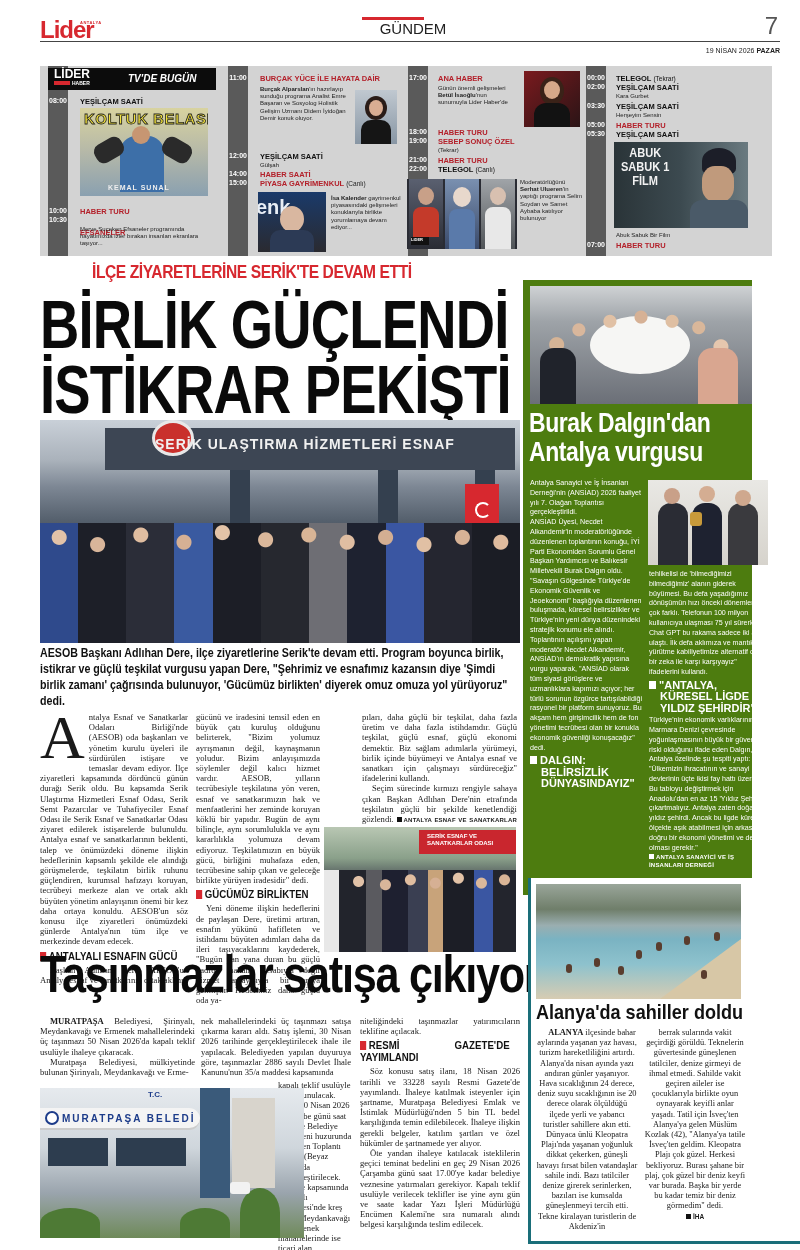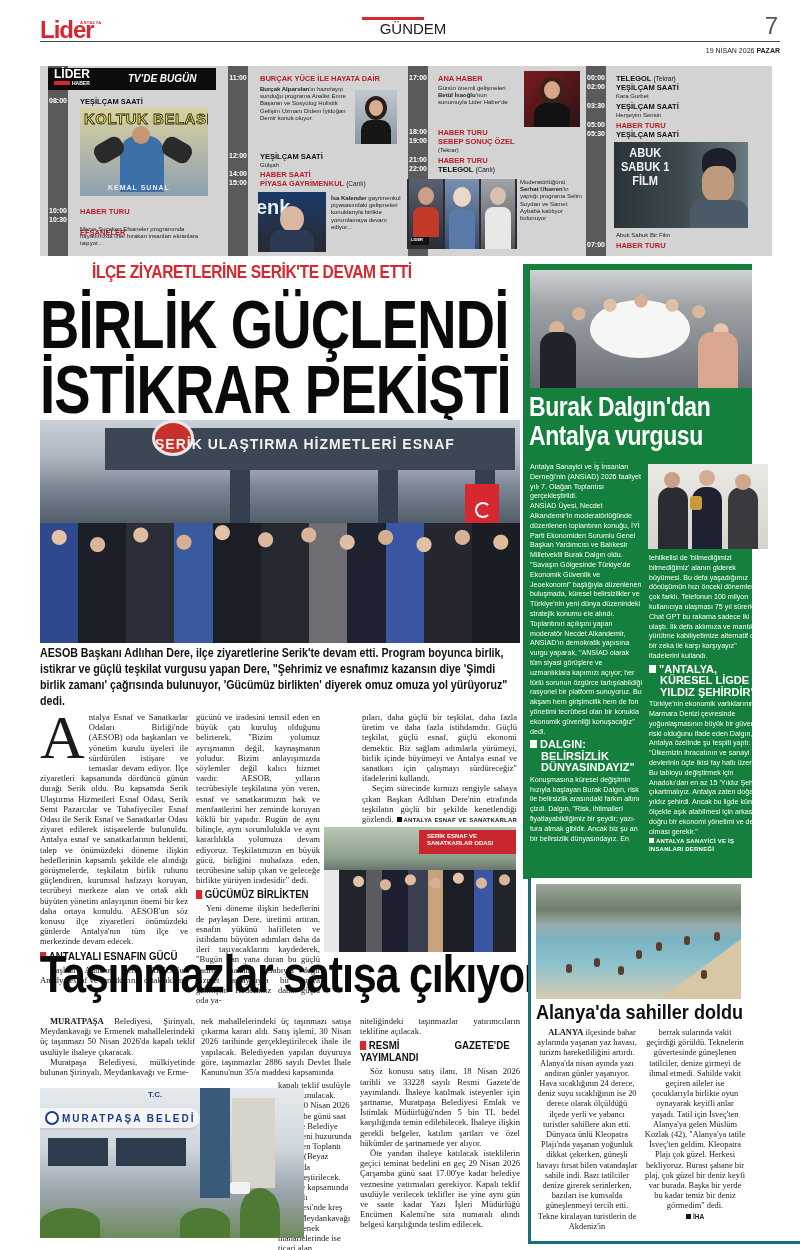--- a/index.html
+++ b/index.html
@@ -87,21 +87,21 @@
   
   .tas-headline { position: absolute; left: 40px; top: 948px; font-family: "Liberation Sans", sans-serif; font-weight: 900; font-size: 52px; letter-spacing: -1.5px; color: #0a0a0a; white-space: nowrap; transform: scaleX(0.83); transform-origin: left; line-height: 1; }
   .muratpasa-photo { position: absolute; left: 40px; top: 1088px; width: 264px; height: 150px; overflow: hidden; background: linear-gradient(180deg, #e6eaee 0%, #cfd6dc 40%, #9aa4ad 70%, #6f8a5a 100%); }
   .mp2-banner { position: absolute; left: 0; top: 20px; width: 160px; height: 22px; background: #f4f4f4; border-bottom: 2px solid #ccc; border-radius: 0 12px 12px 0; }
   .mp2-text { position: absolute; left: 22px; top: 5px; font-family: "Liberation Sans", sans-serif; font-weight: 900; font-size: 10px; color: #1d3c8a; letter-spacing: 2px; white-space: nowrap; }
   .mp2-logo { position: absolute; left: 5px; top: 3px; width: 14px; height: 14px; border-radius: 50%; border: 2px solid #1d3c8a; background: #fff; }
   .mp2-win { position: absolute; top: 50px; height: 28px; background: #2d3d4f; }
   .mp2-green { position: absolute; bottom: 0; width: 60px; height: 30px; border-radius: 50% 50% 0 0; background: #4e7a35; }
 
   
-  .teal { position: absolute; left: 523px; top: 264px; width: 229px; height: 615px; background: #15803d; }
+  .teal { position: absolute; left: 523px; top: 280px; width: 229px; height: 615px; background: #4d7c0f; }
   .teal-photo { position: absolute; left: 7px; top: 6px; width: 222px; height: 118px; overflow: hidden; background: linear-gradient(180deg, #cfd2d4 0%, #9ea3a8 30%, #6b6f77 100%); }
   .tp-table { position: absolute; left: 60px; top: 30px; width: 100px; height: 58px; border-radius: 50%; background: #f6f6f4; }
   .tp-people { position: absolute; left: 0; top: 12px; width: 222px; height: 106px; background:
       radial-gradient(circle at 22% 30%, #d9b79c 0 6px, transparent 7px),
       radial-gradient(circle at 36% 22%, #e1c1a5 0 6px, transparent 7px),
       radial-gradient(circle at 50% 18%, #d6b195 0 6px, transparent 7px),
       radial-gradient(circle at 64% 22%, #dfbfa2 0 6px, transparent 7px),
       radial-gradient(circle at 76% 28%, #d9b79a 0 6px, transparent 7px),
       radial-gradient(circle at 86% 46%, #e6c7ae 0 7px, transparent 8px),
       radial-gradient(circle at 12% 44%, #d6b496 0 7px, transparent 8px); }
@@ -331,21 +331,20 @@
     <div class="tp-people"></div>
     <div class="tp-man"></div>
     <div class="tp-woman"></div>
   </div>
   <div class="teal-title"><span>Burak Dalgın'dan</span><br><span>Antalya vurgusu</span></div>
 
   <div class="teal-col" style="left:7px; top:199px; width:112px;">
     <p>Antalya Sanayici ve İş İnsanları Derneği'nin (ANSİAD) 2026 faaliyet yılı 7. Olağan Toplantısı gerçekleştirildi.</p>
     <p>ANSİAD Üyesi, Necdet Alkandemir'in moderatörlüğünde düzenlenen toplantının konuğu, İYİ Parti Ekonomiden Sorumlu Genel Başkan Yardımcısı ve Balıkesir Milletvekili Burak Dalgın oldu. "Savaşın Gölgesinde Türkiye'de Ekonomik Güvenlik ve Jeoekonomi" başlığıyla düzenlenen buluşmada, küresel belirsizlikler ve Türkiye'nin yeni dünya düzenindeki stratejik konumu ele alındı. Toplantının açılışını yapan moderatör Necdet Alkandemir, ANSİAD'ın demokratik yapısına vurgu yaparak, "ANSİAD olarak tüm siyasi görüşlere ve uzmanlıklara kapımızı açıyor; her türlü sorunun özgürce tartışılabildiği rasyonel bir platform sunuyoruz. Bu akşam hem girişimcilik hem de fon yönetimi tecrübesi olan bir konukla ekonomik güvenliği konuşacağız" dedi.</p>
     <div class="teal-sub"><span class="sq"></span><span>DALGIN:</span><span class="ind">BELİRSİZLİK</span><span class="ind">DÜNYASINDAYIZ"</span></div>
-    <p>Konuşmasına küresel değişimin hızıyla başlayan Burak Dalgın, risk ile belirsizlik arasındaki farkın altını çizdi. Dalgın, "Risk, ihtimalleri fiyatlayabildiğimiz bir şeydir; yazı-tura atmak gibidir. Ancak biz şu an bir belirsizlik dünyasındayız. En</p>
   </div>
 
   <div class="teal-photo2">
     <div class="tp2-man" style="left:10px; background:#2a2c34;"></div>
     <div class="tp2-man" style="left:44px; background:#1e2230;"></div>
     <div class="tp2-man" style="left:80px; background:#3a3a3e;"></div>
     <div style="position:absolute;left:16px;top:8px;width:16px;height:16px;border-radius:50%;background:#c9a088;"></div>
     <div style="position:absolute;left:51px;top:6px;width:16px;height:16px;border-radius:50%;background:#d4ad92;"></div>
     <div style="position:absolute;left:87px;top:10px;width:16px;height:16px;border-radius:50%;background:#cfa88e;"></div>
     <div style="position:absolute;left:42px;top:32px;width:12px;height:14px;background:#c89a3a;border-radius:3px;"></div>

